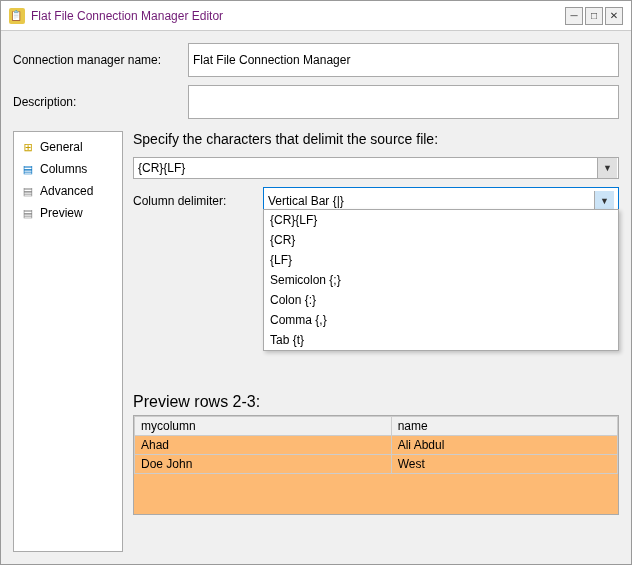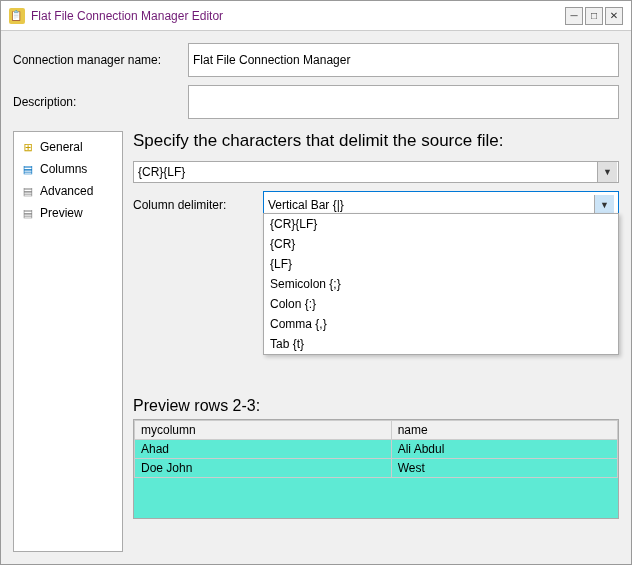--- a/index.html
+++ b/index.html
@@ -130,21 +130,21 @@
     .icon-advanced { color: #808080; }
     .icon-preview { color: #808080; }
 
     
     .content-area {
       flex: 1;
       display: flex;
       flex-direction: column;
     }
     .content-title {
-      font-size: 17px;
+      font-size: 14px;
       color: #000;
       margin-bottom: 10px;
     }
     .field-row {
       display: flex;
       align-items: center;
       margin-bottom: 8px;
       position: relative;
     }
     .field-label {
@@ -237,21 +237,21 @@
     .preview-section {
       margin-top: 14px;
     }
     .preview-label {
       font-size: 16px;
       color: #000;
       margin-bottom: 4px;
     }
     .preview-table-wrapper {
       border: 1px solid #aaa;
-      background: #5eead4;
+      background: #fdba74;
       height: 100px;
       overflow: auto;
     }
     .preview-table {
       width: 100%;
       border-collapse: collapse;
     }
     .preview-table th {
       background: #f0f0f0;
       border: 1px solid #ccc;

